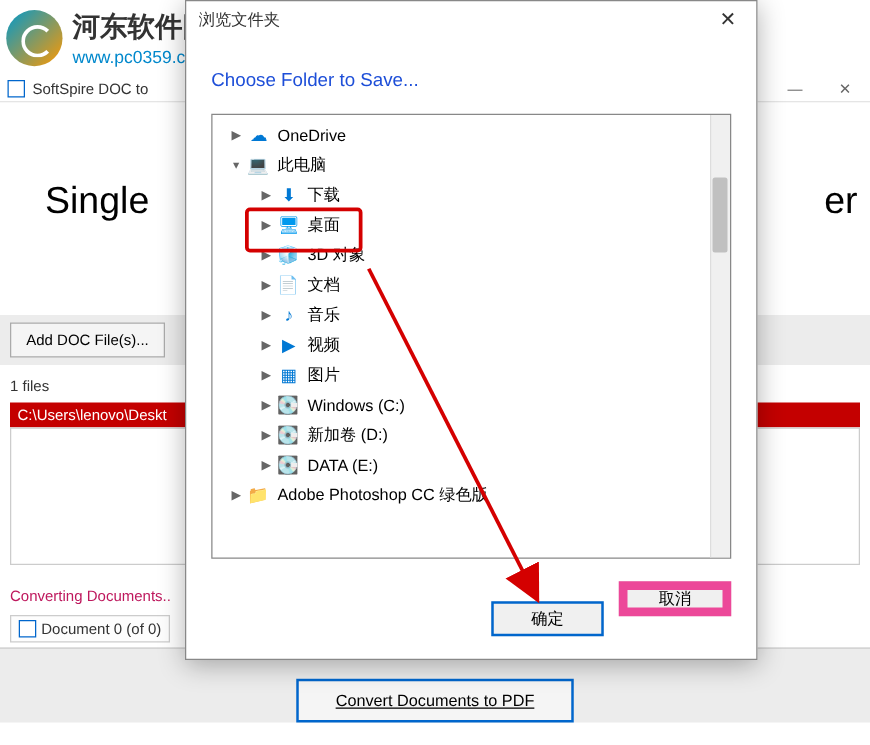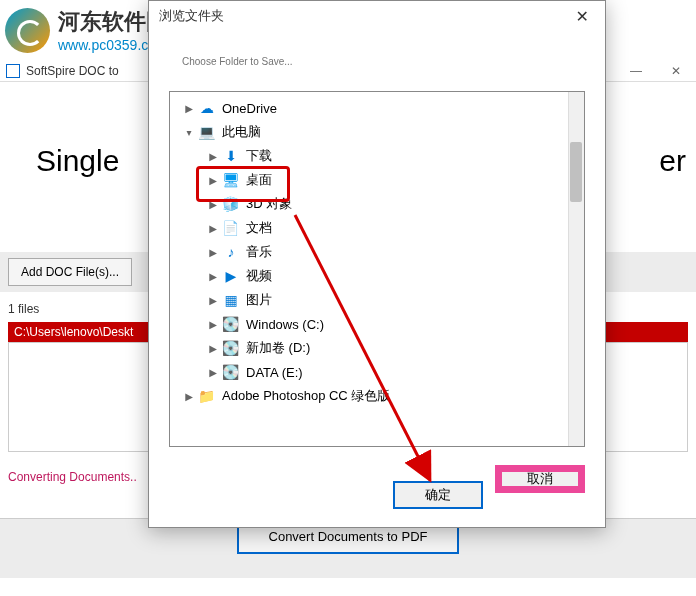--- a/index.html
+++ b/index.html
@@ -30,28 +30,28 @@
 .bg-toolbar-right { position: absolute; right: 8px; }
 
 .bg-files-label { position: absolute; top: 302px; left: 8px; font-size: 12px; color: #333; }
 .bg-file-header { position: absolute; top: 322px; left: 8px; right: 8px; height: 20px; background: #c40000; color: #fff; font-size: 12px; display: flex; align-items: center; padding: 0 6px; }
 .bg-file-list { position: absolute; top: 342px; left: 8px; right: 8px; height: 110px; background: #fff; border: 1px solid #ccc; }
 
 .bg-status { position: absolute; top: 470px; left: 8px; font-size: 12px; color: #be185d; }
 .bg-doccount { position: absolute; top: 492px; left: 8px; font-size: 12px; color: #333; display: flex; align-items: center; border: 1px solid #ccc; padding: 3px 6px; background: #fdfdfd; }
 .bg-doccount-icon { width: 14px; height: 14px; margin-right: 4px; background: #fff; border: 1px solid #0066cc; }
 
-.bg-convert-bar { position: absolute; top: 518px; left: 0; right: 0; height: 60px; background: #ececec; display: flex; align-items: flex-start; justify-content: center; border-top: 1px solid #ccc; }
+.bg-convert-bar { position: absolute; top: 518px; left: 0; right: 0; height: 60px; background: #ececec; display: flex; align-items: flex-end; justify-content: center; border-top: 1px solid #ccc; text-decoration: underline; }
 .bg-convert-btn { padding: 8px 30px; background: #f5f5f5; border: 2px solid #0066cc; font-size: 13px; cursor: pointer; }
 
 
 .modal { position: absolute; top: 0; left: 148px; width: 458px; height: 528px; background: #fff; border: 1px solid #888; box-shadow: 0 4px 20px rgba(0,0,0,0.3); }
 .modal-titlebar { height: 30px; display: flex; align-items: center; justify-content: space-between; padding: 0 10px; font-size: 13px; color: #333; }
 .modal-close { font-size: 16px; cursor: pointer; padding: 0 6px; }
-.modal-caption { padding: 25px 33px 10px; font-size: 10px; color: #737373; }
+.modal-caption { padding: 25px 20px 10px; font-size: 15px; color: #1d4ed8; }
 
 .tree { position: absolute; top: 90px; left: 20px; right: 20px; bottom: 80px; border: 1px solid #888; background: #fff; overflow: hidden; }
 .tree-inner { padding: 4px 0; }
 .tree-scrollbar { position: absolute; top: 0; right: 0; bottom: 0; width: 16px; background: #f0f0f0; border-left: 1px solid #ddd; }
 .tree-thumb { position: absolute; top: 50px; right: 2px; width: 12px; height: 60px; background: #c0c0c0; border-radius: 2px; }
 
 .tree-row { display: flex; align-items: center; height: 24px; font-size: 13px; color: #000; cursor: pointer; white-space: nowrap; position: relative; }
 .tree-row.highlighted { z-index: 1; }
 .tree-row.highlighted::before { content: ''; position: absolute; top: -2px; left: 26px; width: 88px; height: 30px; border: 3px solid #d40000; border-radius: 4px; }
 .tree-expand { width: 14px; height: 14px; display: inline-flex; align-items: center; justify-content: center; color: #666; font-size: 10px; margin-right: 2px; }
@@ -108,20 +108,24 @@
 
   <div class="bg-toolbar">
     <button class="bg-toolbar-btn">Add DOC File(s)...</button>
   </div>
 
   <div class="bg-files-label">1 files</div>
   <div class="bg-file-header">C:\Users\lenovo\Deskt</div>
   <div class="bg-file-list"></div>
 
   <div class="bg-status">Converting Documents..</div>
+  <div class="bg-doccount">
+    <span class="bg-doccount-icon"></span>
+    <span>Document 0 (of 0)</span>
+  </div>
 
   <div class="bg-convert-bar">
     <button class="bg-convert-btn">Convert Documents to PDF</button>
   </div>
 </div>
 
 <div class="modal">
   <div class="modal-titlebar">
     <span>浏览文件夹</span>
     <span class="modal-close">✕</span>

